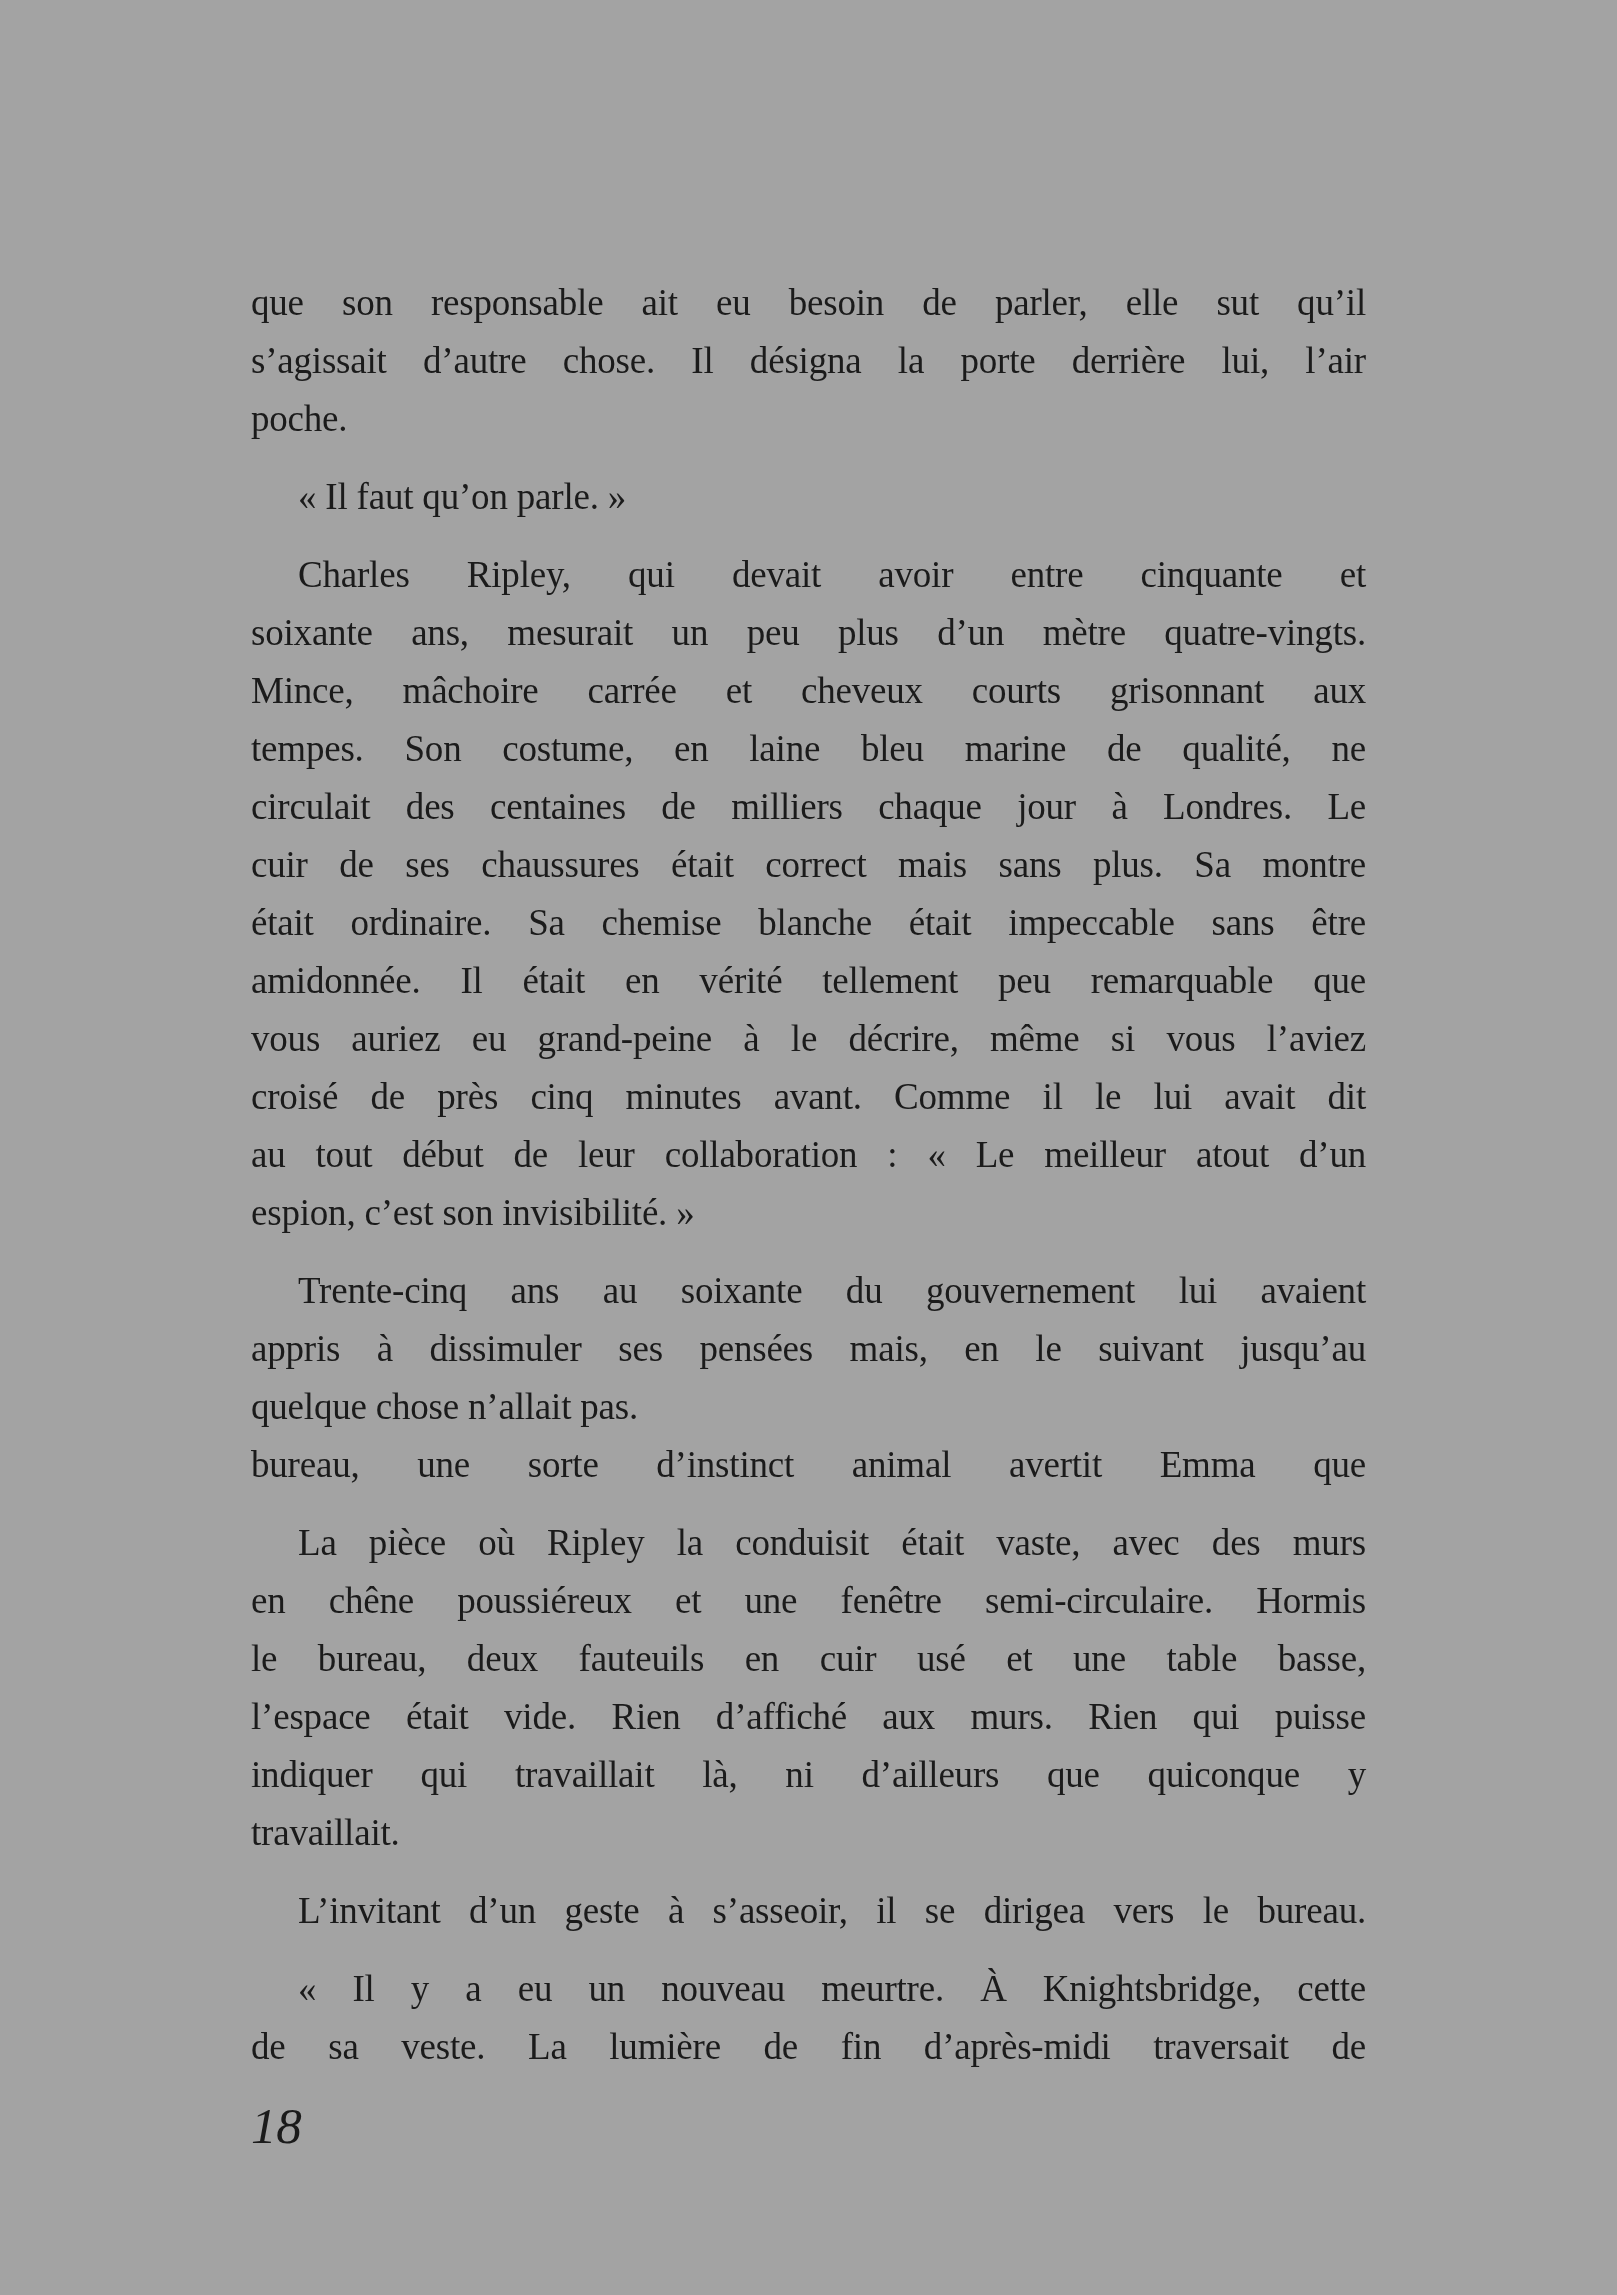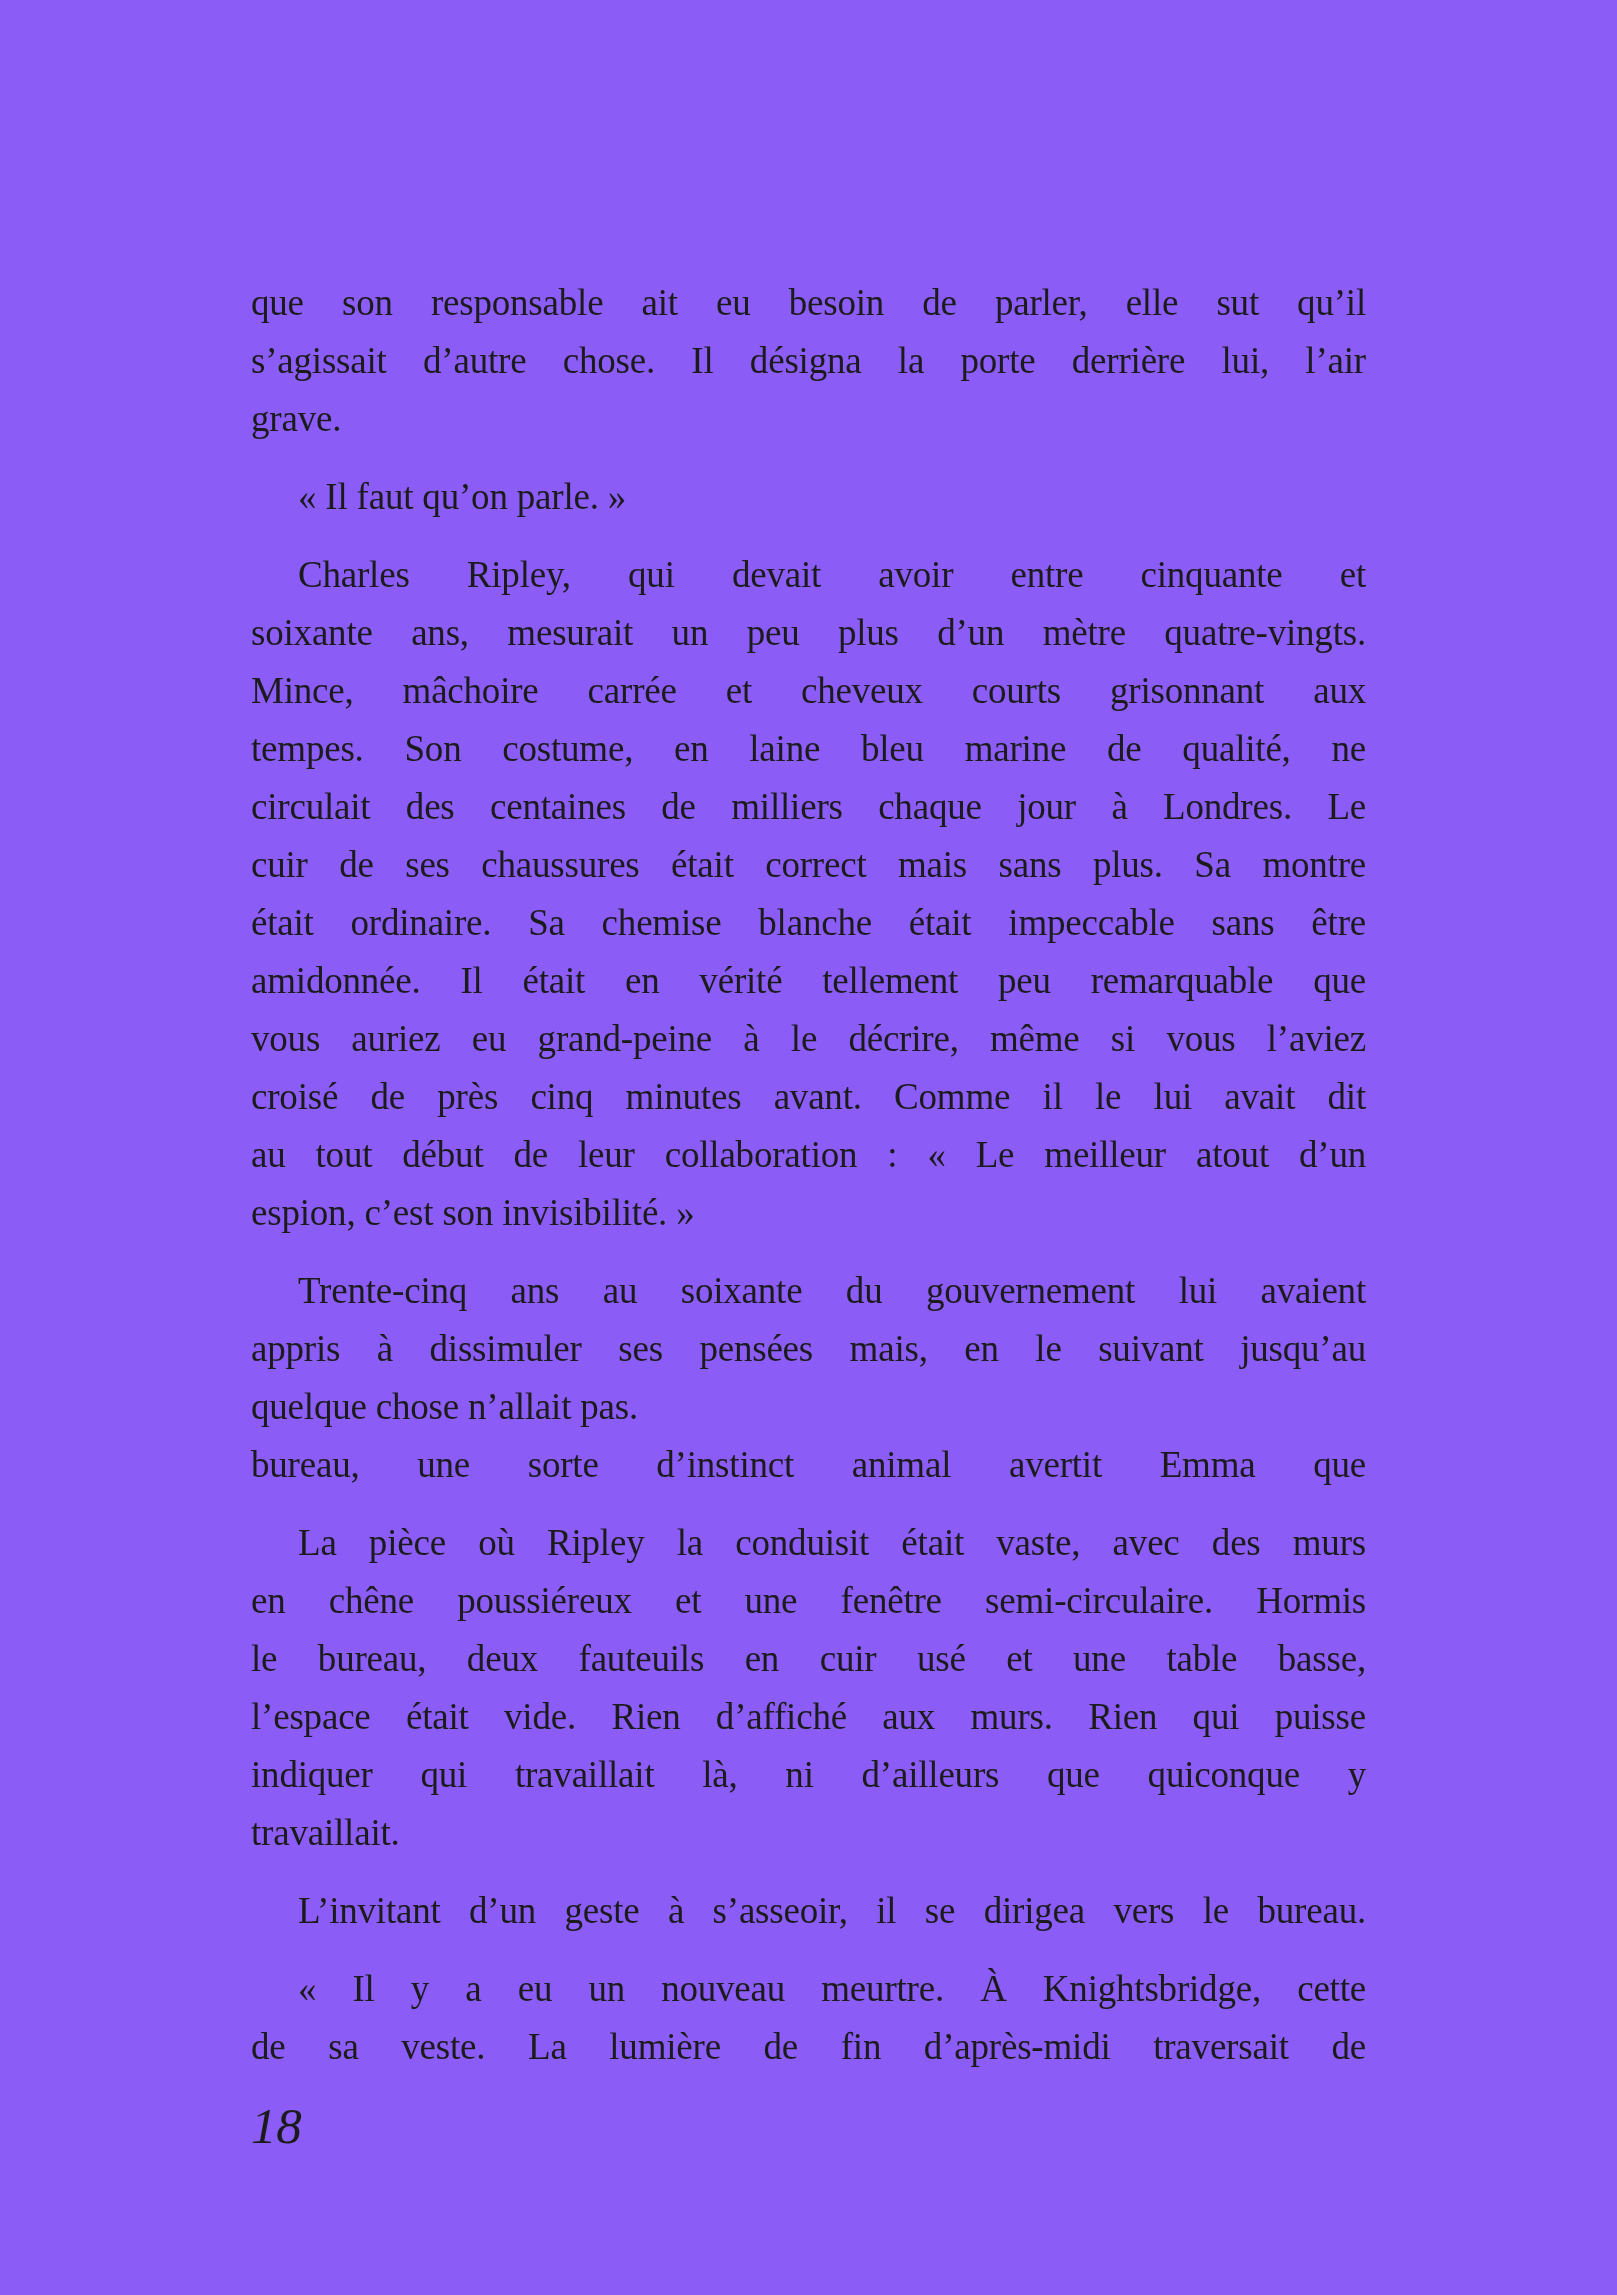--- a/index.html
+++ b/index.html
@@ -11,21 +11,21 @@
     width: 1617px;
     height: 2296px;
     position: relative;
     font-family: "Liberation Serif", "DejaVu Serif", serif;
     color: #1b1b1b;
     overflow: hidden;
   }
   .book-page {
     position: absolute;
     inset: 0;
-    background: #8b5cf6;
+    background: #a3a3a3;
   }
   .text-block {
     position: absolute;
     left: 251px;
     top: 274px;
     width: 1115px;
   }
   .line {
     font-size: 37px;
     line-height: 58px;
@@ -55,21 +55,21 @@
 </head>
 <body>
 
 <div class="book-page">
 
   <div class="text-block">
 
     <div>
       <div class="line j">que son responsable ait eu besoin de parler, elle sut qu’il</div>
       <div class="line j">s’agissait d’autre chose. Il désigna la porte derrière lui, l’air</div>
-      <div class="line">grave.</div>
+      <div class="line">poche.</div>
     </div>
 
     <div>
       <div class="line ind">«&nbsp;Il faut qu’on parle.&nbsp;»</div>
     </div>
 
     <div>
       <div class="line j ind">Charles Ripley, qui devait avoir entre cinquante et</div>
       <div class="line j">soixante ans, mesurait un peu plus d’un mètre quatre-vingts.</div>
       <div class="line j">Mince, mâchoire carrée et cheveux courts grisonnant aux</div>

